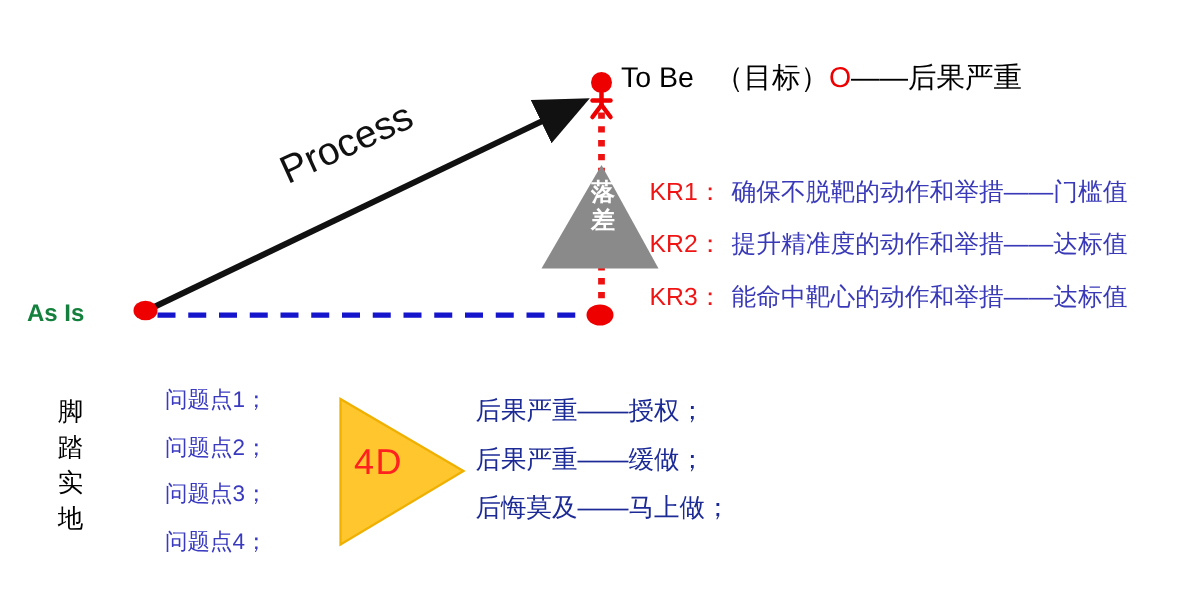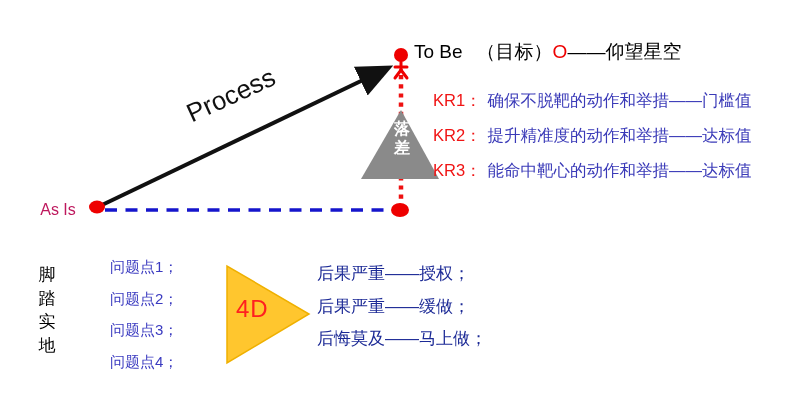--- a/index.html
+++ b/index.html
@@ -13,33 +13,33 @@
   .tobe-line { left:414px; top:39px; font-size:19px; color:#000; }
   .tobe-line .sp { display:inline-block; width:14px; }
   .red-o { color:#ee0000; }
 
   .process-label {
     left:175px; top:80px; width:112px; text-align:center;
     font-size:26px; color:#111;
     transform:rotate(-24.6deg); transform-origin:center center;
   }
 
-  .kr-row { left:433px; font-size:16.5px; }
+  .kr-row { left:433px; font-size:16.5px;margin-top:27px; }
   .kr-row .kr-key { color:#f01414; margin-right:6px; }
   .kr-row .kr-text { color:#3a3ab8; }
   .kr-0 { top:90px; } .kr-1 { top:125px; } .kr-2 { top:160px; }
 
   .gap-label {
     left:390px; top:119px; width:24px; text-align:center;
     font-size:16px; font-weight:bold; line-height:19px;
     color:#ffffff; white-space:pre-line;
   }
 
-  .asis-block { left:18px; top:200px; width:80px; text-align:center;
-    color:#be185d; line-height:20px; }
+  .asis-block { left:18px; top:200px; width:80px; 
+    color:#15803d; line-height:20px;font-weight:bold; }
   .asis-block .asis-en { font-size:16px; }
   .asis-block .asis-cn { font-size:17px; }
 
   .footing {
     left:34px; top:263px; width:26px; text-align:center;
     font-size:17px; color:#000; line-height:23.5px; white-space:pre-line;
   }
 
   .problems { left:110px; top:251px; font-size:15px; color:#3a3ac0;
     line-height:31.5px; }
@@ -78,21 +78,21 @@
       <line x1="401" y1="70" x2="395" y2="78"></line>
       <line x1="401" y1="70" x2="407" y2="78"></line>
     </g>
 
     <polygon points="401,110 361,179 439,179" fill="#8a8a8a"></polygon>
 
     <polygon points="227,266 227,363 309,314" fill="#ffc62e" stroke="#efb000" stroke-width="1.5"></polygon>
   </svg>
 
   <div class="abs tobe-line">
-    <span>To Be</span><span class="sp"></span><span>（目标）</span><span class="red-o">O</span><span>——仰望星空</span>
+    <span>To Be</span><span class="sp"></span><span>（目标）</span><span class="red-o">O</span><span>——后果严重</span>
   </div>
 
   <div class="abs process-label">Process</div>
 
   <div class="abs kr-row kr-0">
     <span class="kr-key">KR1：</span><span class="kr-text">确保不脱靶的动作和举措——门槛值</span>
   </div>
   <div class="abs kr-row kr-1">
     <span class="kr-key">KR2：</span><span class="kr-text">提升精准度的动作和举措——达标值</span>
   </div>

